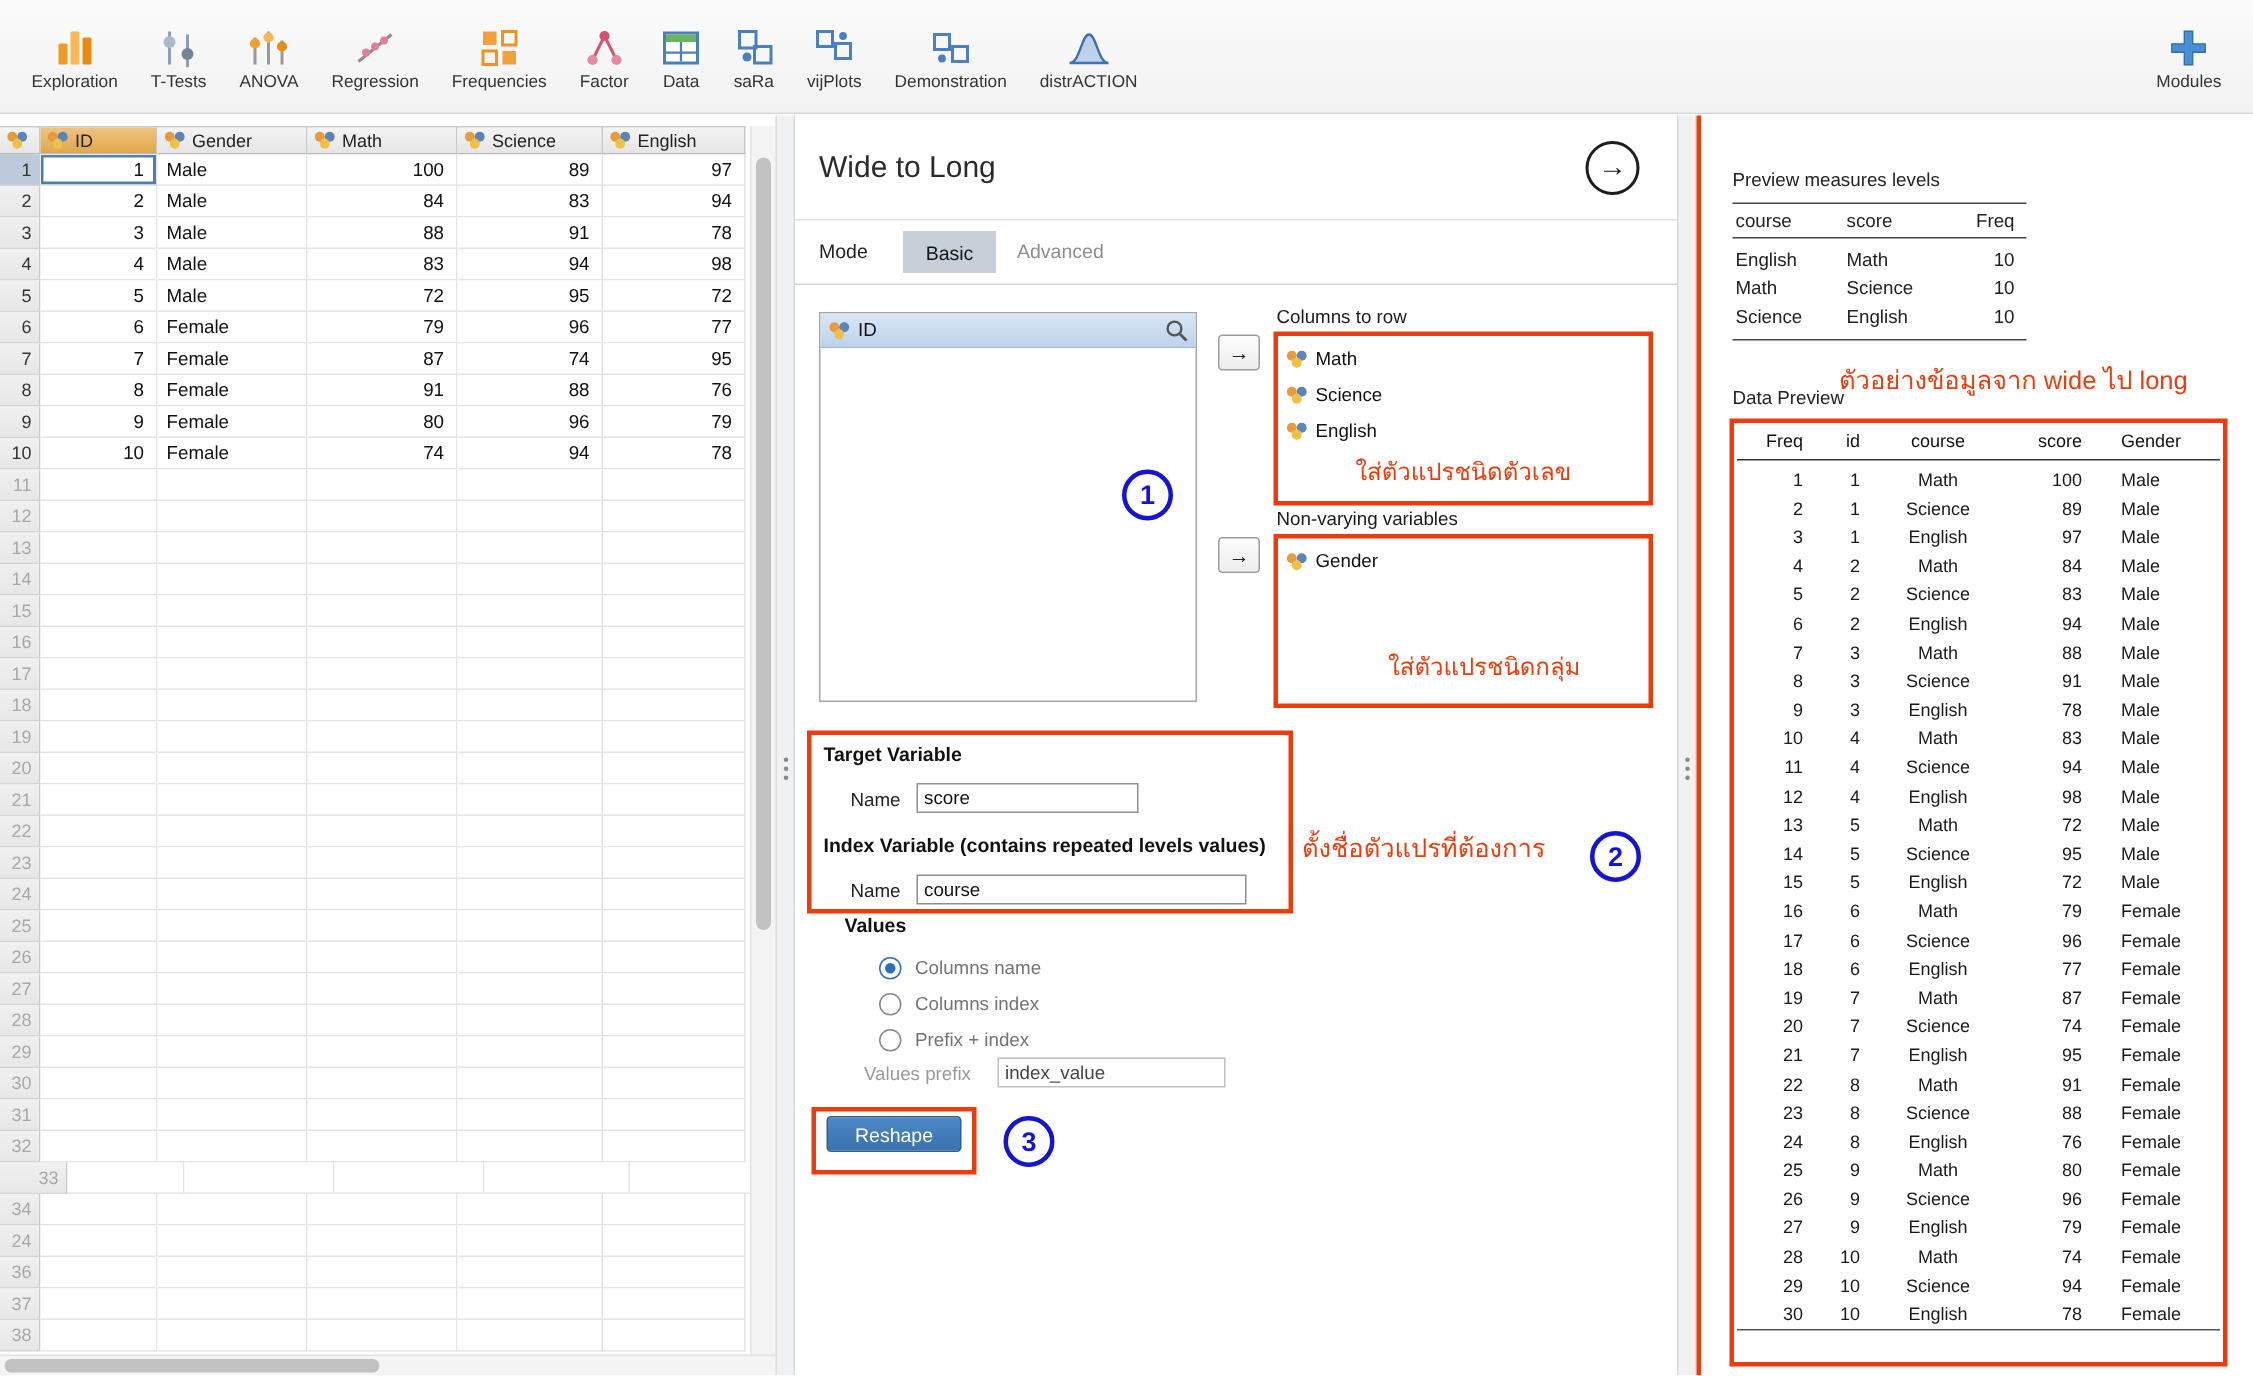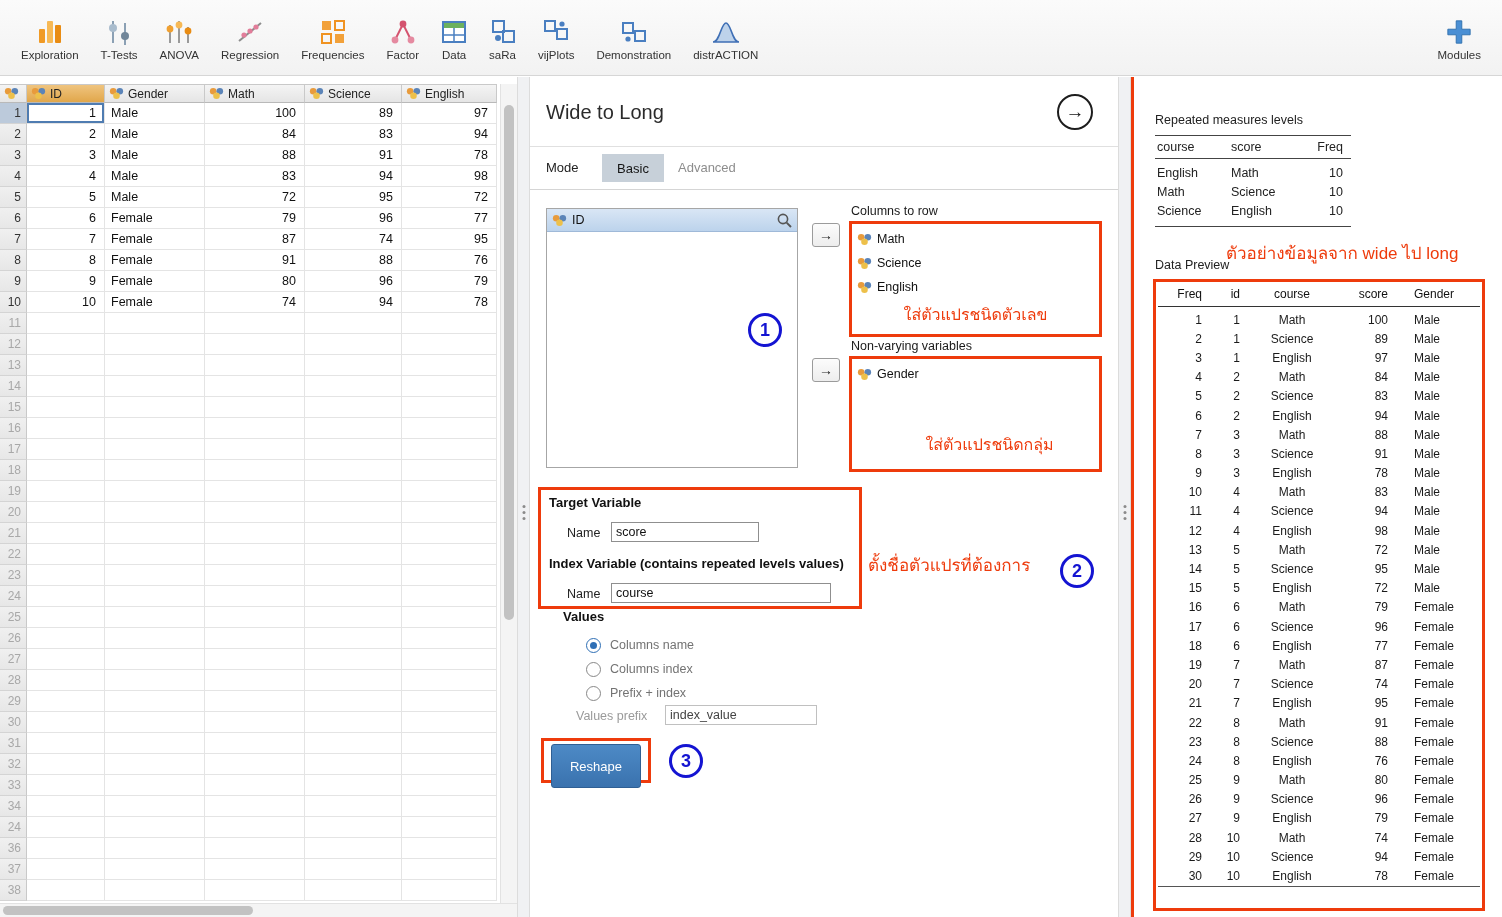--- a/index.html
+++ b/index.html
@@ -92,21 +92,21 @@
   .radio-group{position:absolute;left:56px;top:556px;}
   .radio-row{display:flex;align-items:center;gap:9px;height:24px;cursor:pointer;}
   .radio{width:15px;height:15px;border:1px solid #888;border-radius:50%;box-sizing:border-box;background:#fff;position:relative;}
   .radio.on{border-color:#2f6fb5;}
   .radio.on::after{content:'';position:absolute;left:3px;top:3px;width:7px;height:7px;border-radius:50%;background:#2f6fb5;}
   .radio-label{font-size:12.5px;color:#737373;}
   .vp-label{position:absolute;left:46px;top:632px;font-size:12.5px;color:#9a9a9a;}
   .vp-input{position:absolute;left:135px;top:628px;width:152px;height:20px;border:1px solid #c0c0c0;
             color:#444;background:#fff;font-size:12.5px;padding:0 4px;box-sizing:border-box;font-family:inherit;}
   .reshape-outline{left:11px;top:661px;width:110px;height:45px;background:transparent;}
-  .reshape-btn{position:absolute;left:21px;top:667px;width:90px;height:44px;
+  .reshape-btn{position:absolute;left:21px;top:667px;width:90px;height:24px;
                background:linear-gradient(#4d8ac6,#3a72ae);color:#fff;font-size:13px;
                border:1px solid #2f5f94;border-radius:3px;display:flex;align-items:center;
                justify-content:center;cursor:pointer;box-sizing:border-box;}
 
   
   .results{position:absolute;left:1131px;top:77px;width:371px;height:840px;background:#fff;
            border-left:3px solid #ee3b0c;box-sizing:border-box;}
   .rm-title{position:absolute;left:21px;top:36px;font-size:12.5px;color:#222;}
   .rm-table{position:absolute;left:21px;top:58px;width:196px;}
   .rm-header{display:flex;border-top:1px solid #444;border-bottom:1px solid #444;height:22px;align-items:center;}
@@ -567,21 +567,21 @@
         </div>
         <div class="s-row">
           <div class="s-cell rn empty" style="width: 27px;">32</div>
           <div class="s-cell" style="width: 78px;"></div>
           <div class="s-cell" style="width: 100px;"></div>
           <div class="s-cell" style="width: 100px;"></div>
           <div class="s-cell" style="width: 97px;"></div>
           <div class="s-cell" style="width: 95px;"></div>
         </div>
         <div class="s-row">
-          <div class="s-cell rn empty" style="width: 27px;">33</div>
+          <div class="s-cell rn empty" style="width: 45px;">33</div>
           <div class="s-cell" style="width: 78px;"></div>
           <div class="s-cell" style="width: 100px;"></div>
           <div class="s-cell" style="width: 100px;"></div>
           <div class="s-cell" style="width: 97px;"></div>
           <div class="s-cell" style="width: 95px;"></div>
         </div>
         <div class="s-row">
           <div class="s-cell rn empty" style="width: 27px;">34</div>
           <div class="s-cell" style="width: 78px;"></div>
           <div class="s-cell" style="width: 100px;"></div>
@@ -754,21 +754,21 @@
 
   <div class="split" style="left:1118px">
     <div class="split-dots">
         <i></i>
         <i></i>
         <i></i>
       </div>
   </div>
 
   <div class="results">
-    <div class="rm-title">Repeated measures levels</div>
+    <div class="rm-title">Preview measures levels</div>
     <div class="rm-table">
       <div class="rm-header">
           <div class="rm-cell rc0">course</div>
           <div class="rm-cell rc1">score</div>
           <div class="rm-cell rc2">Freq</div>
         </div>
       <div class="rm-body">
           <div class="rm-row">
             <div class="rm-cell rc0">English</div>
             <div class="rm-cell rc1">Math</div>

